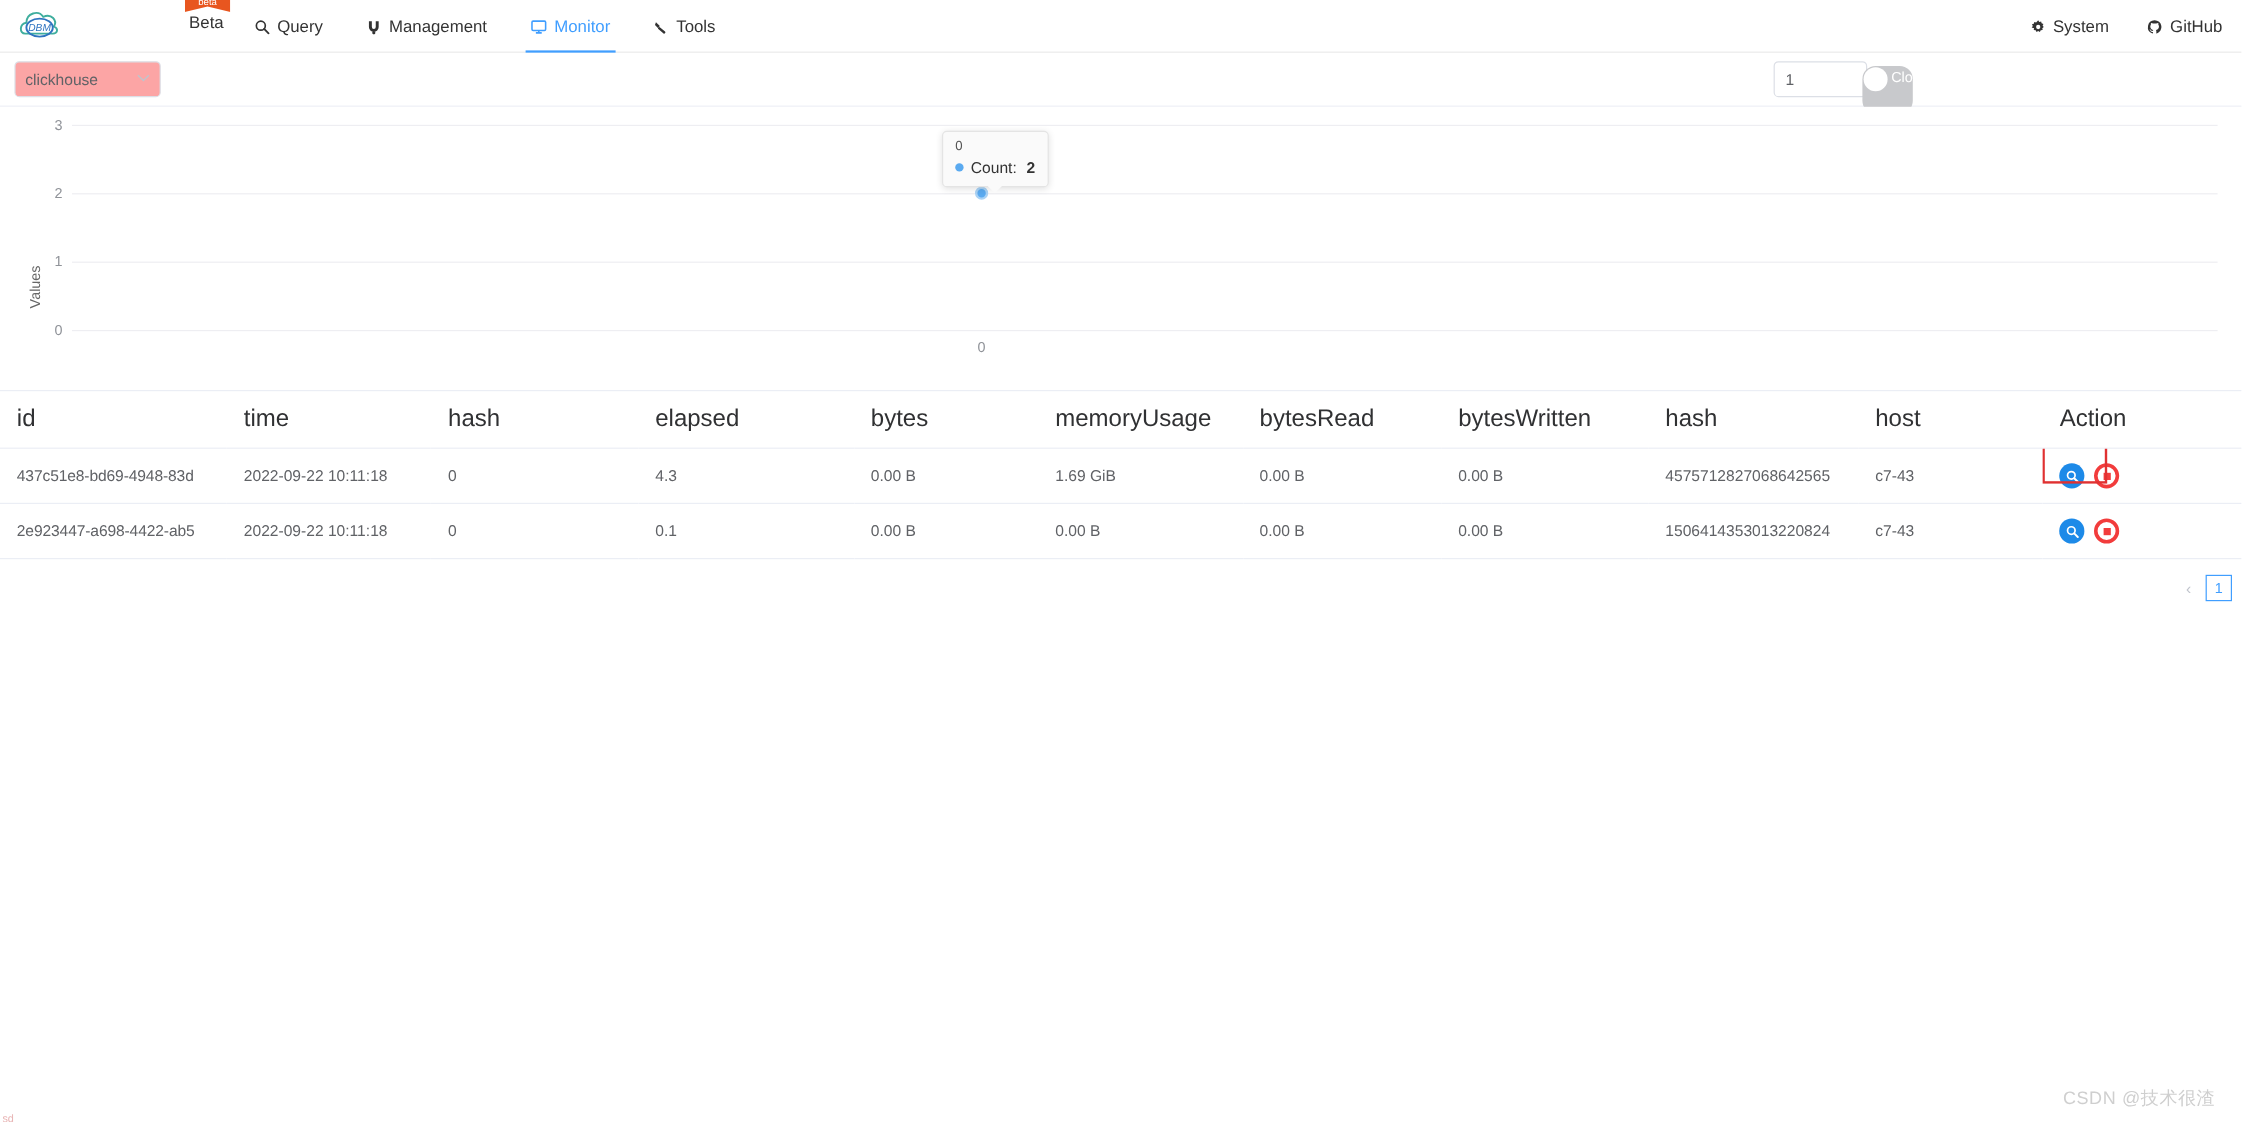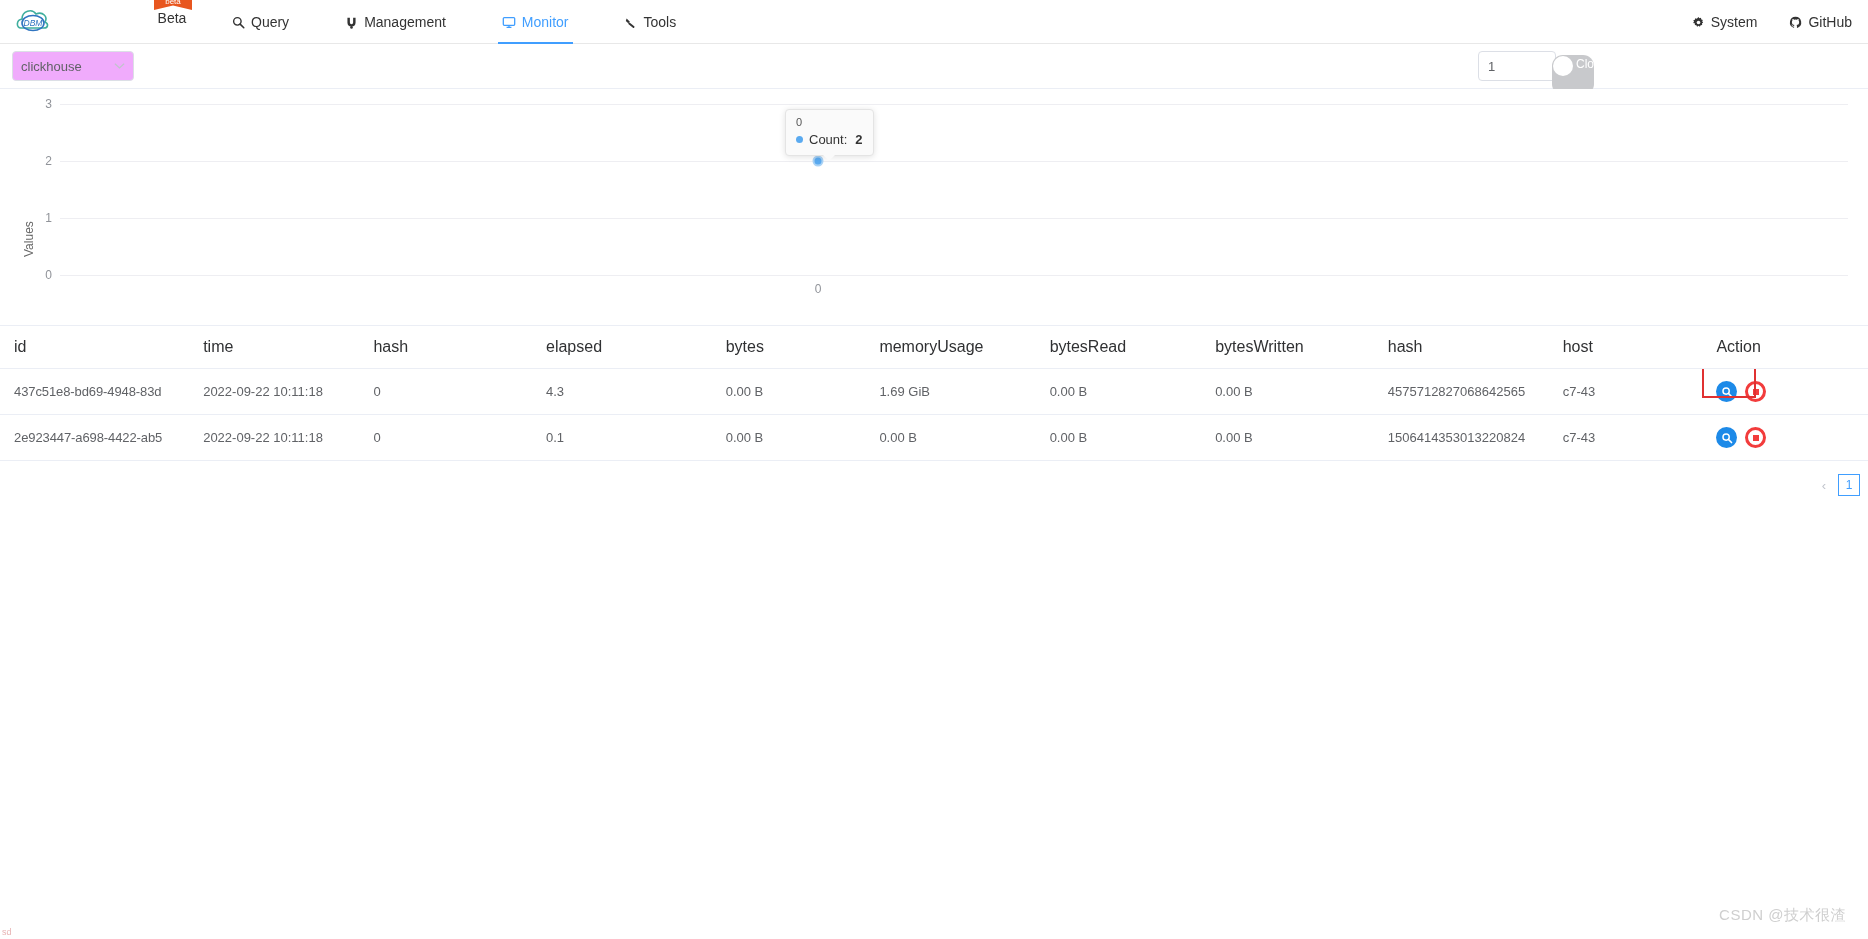--- a/index.html
+++ b/index.html
@@ -21,21 +21,21 @@
     align-items: center;
   }
   .brand {
     position: absolute; left: 14px; top: 2px;
     width: 38px; height: 38px;
     display: flex; align-items: center; justify-content: center;
   }
   .nav-center {
     position: absolute; left: 150px; top: 0;
     height: 44px;
-    display: flex; align-items: center; gap: 20px;
+    display: flex; align-items: center;
   }
   .beta-tag {
     position: relative;
     width: 44px; height: 44px;
     display: flex; flex-direction: column;
     align-items: center; justify-content: flex-start;
   }
   .beta-ribbon {
     position: absolute; top: -6px; left: 4px;
     width: 38px; height: 16px;
@@ -78,21 +78,21 @@
     position: relative;
     height: 45px;
     background: #fff;
     border-bottom: 1px solid #ebeef5;
     display: flex; align-items: center;
   }
   .db-select {
     position: absolute; left: 12px; top: 7px;
     width: 122px; height: 30px;
     border: 1px solid #dcdfe6; border-radius: 4px;
-    background: #f0abfc;
+    background: #fca5a5;
     display: flex; align-items: center;
     padding: 0 8px;
     font-size: 13px; color: #606266;
     cursor: pointer;
   }
   .db-select .caret { margin-left: auto; color: #c0c4cc; font-size: 10px; }
   .num-input {
     position: absolute; right: 312px; top: 7px;
     width: 78px; height: 30px;
     border: 1px solid #dcdfe6; border-radius: 4px;
@@ -200,21 +200,21 @@
     height: 40px;
     display: flex; align-items: center;
     padding: 0 14px;
     font-size: 14px; color: #303133;
     border-bottom: 1px solid #ebeef5;
   }
   table.data { width: 100%; border-collapse: collapse; table-layout: fixed; }
   table.data th {
     text-align: left;
     font-weight: normal;
-    font-size: 16px;
+    font-size: 20px;
     color: #303133;
     padding: 12px 0 12px 14px;
     border-bottom: 1px solid #ebeef5;
     background: #fff;
     white-space: nowrap;
     overflow: hidden;
   }
   table.data td {
     font-size: 13px;
     color: #606266;

